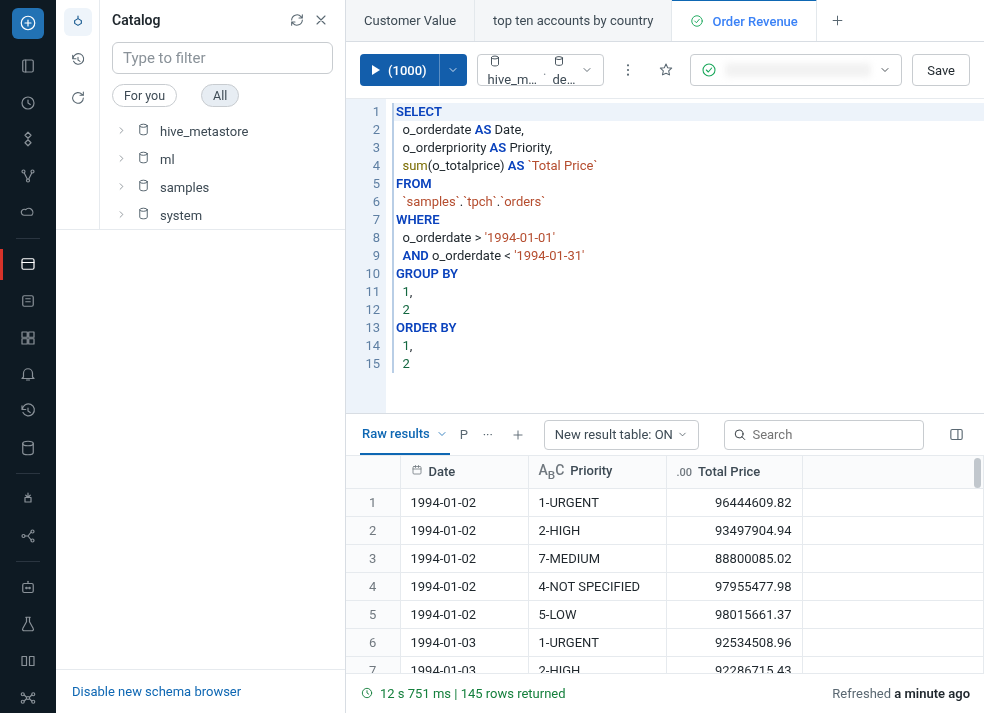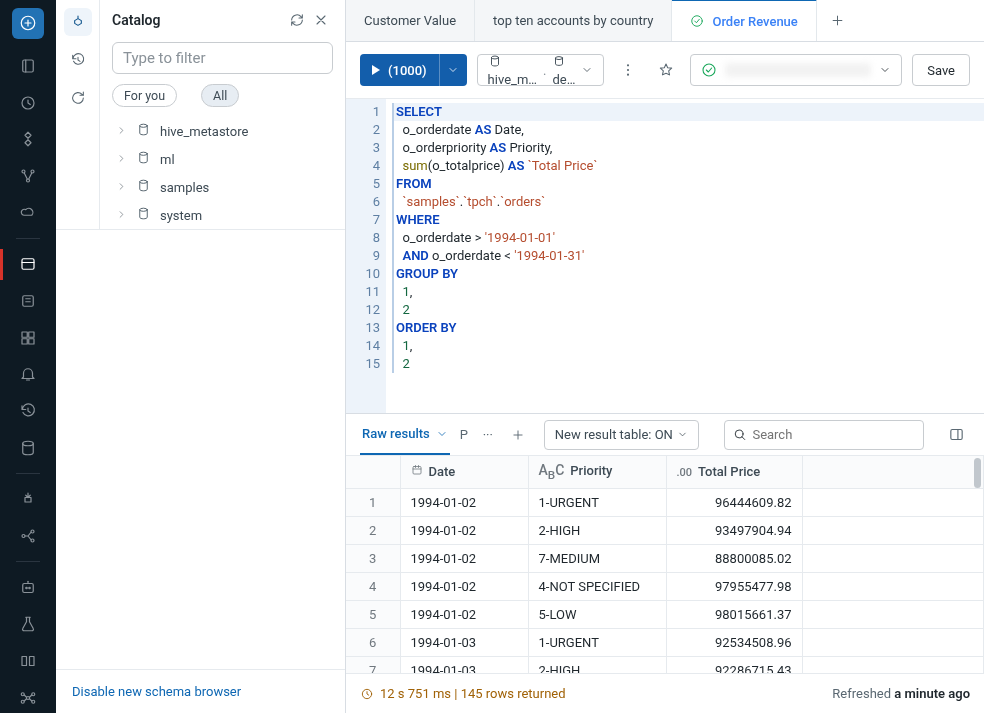--- a/index.html
+++ b/index.html
@@ -90,21 +90,21 @@
     table { border-collapse: collapse; width: 100%; table-layout: fixed; }
     th, td { border-right: 1px solid #e6eaee; border-bottom: 1px solid #e6eaee; padding: 6px 10px; font-size: 13px; text-align: left; height: 27px; }
     th { background: #fafbfc; color: #3d4a54; font-weight: 500; }
     th.rownum, td.rownum { width: 54px; text-align: center; color: #70787f; background: #fafbfc; }
     .col-icon { color: #70787f; margin-right: 6px; font-size: 11px; }
     td.num { text-align: right; }
     .scroll-track { position: absolute; right: 3px; top: 0; width: 7px; height: 100%; }
     .scroll-thumb { position: absolute; top: 2px; right: 0; width: 7px; height: 30px; background: #c1c7cd; border-radius: 4px; }
 
     .status-bar { border-top: 1px solid #e6eaee; display: flex; align-items: center; height: 40px; padding: 0 14px; font-size: 13px; }
-    .status-left { color: #a16207; display: flex; align-items: flex-end; gap: 6px; }
+    .status-left { color: #15803d; display: flex; align-items: flex-start; gap: 6px; }
     .status-right { margin-left: auto; color: #5a6872; }
     .status-right b { color: #1f272d; font-weight: 600; }
 
     svg { stroke: currentColor; fill: none; stroke-width: 1.6; stroke-linecap: round; stroke-linejoin: round; }
     .fillc { fill: currentColor; stroke: none; }
   </style>
 </head>
 <body>
 
 <div class="rail">

